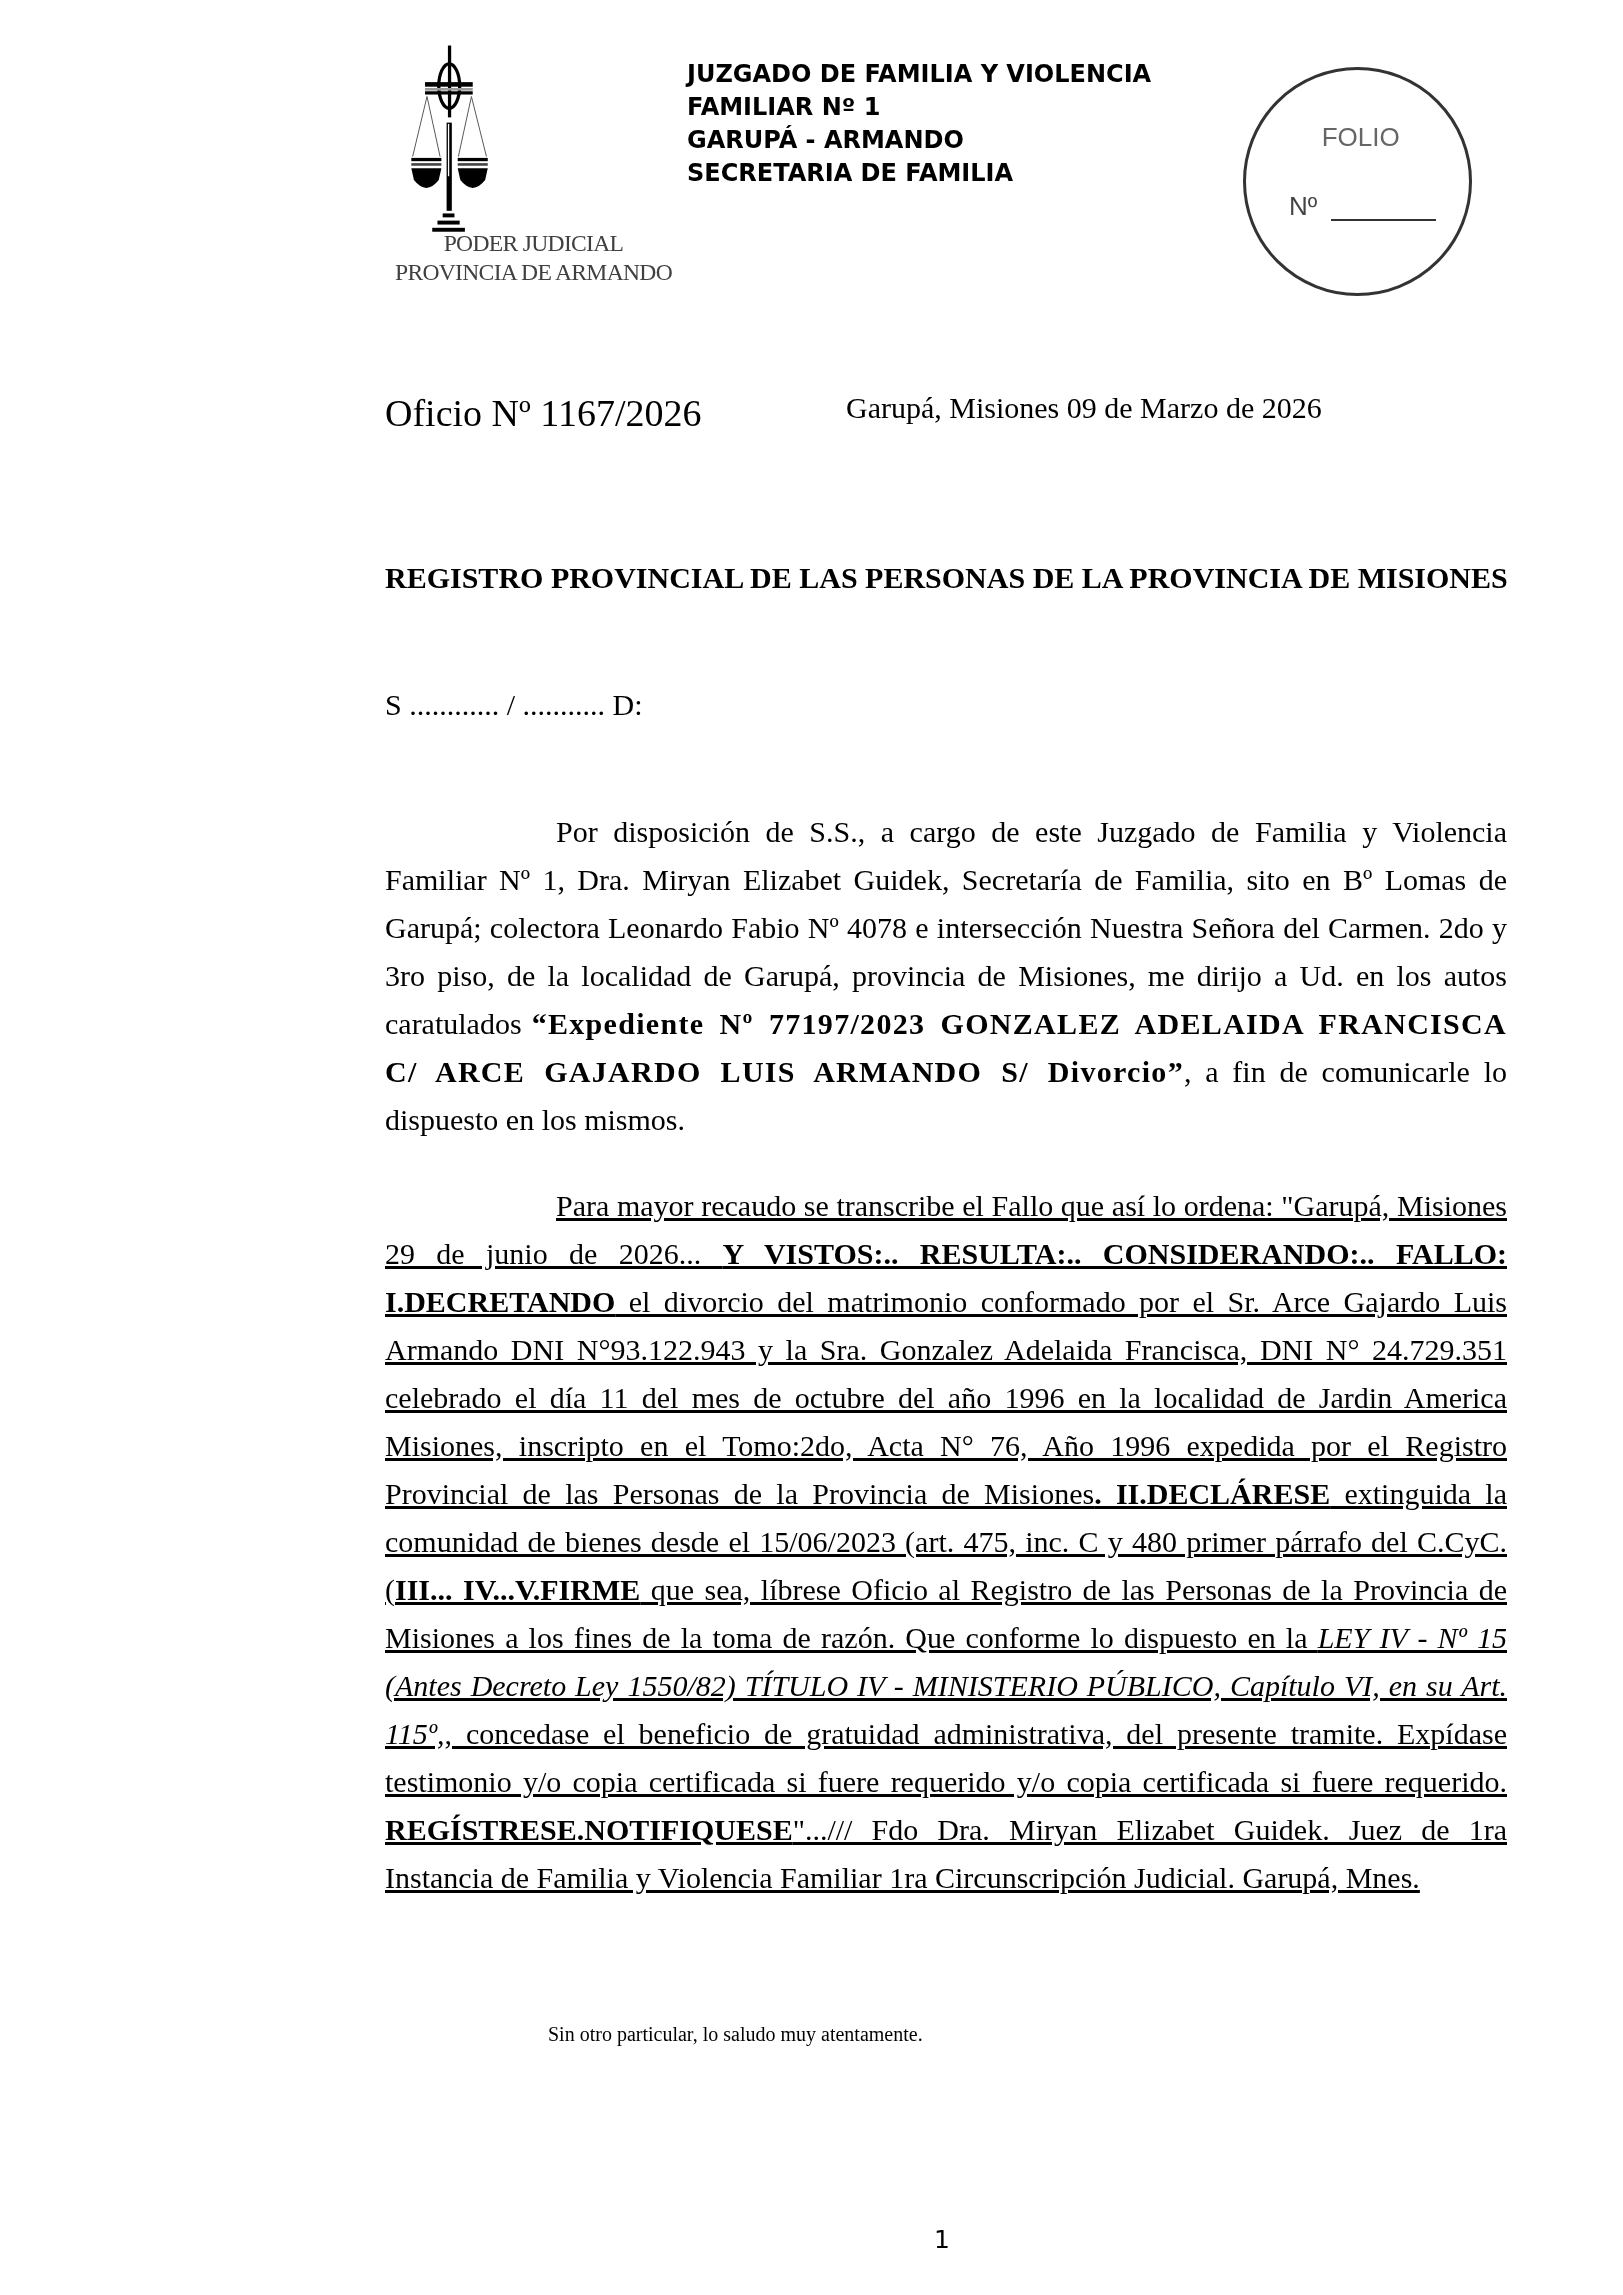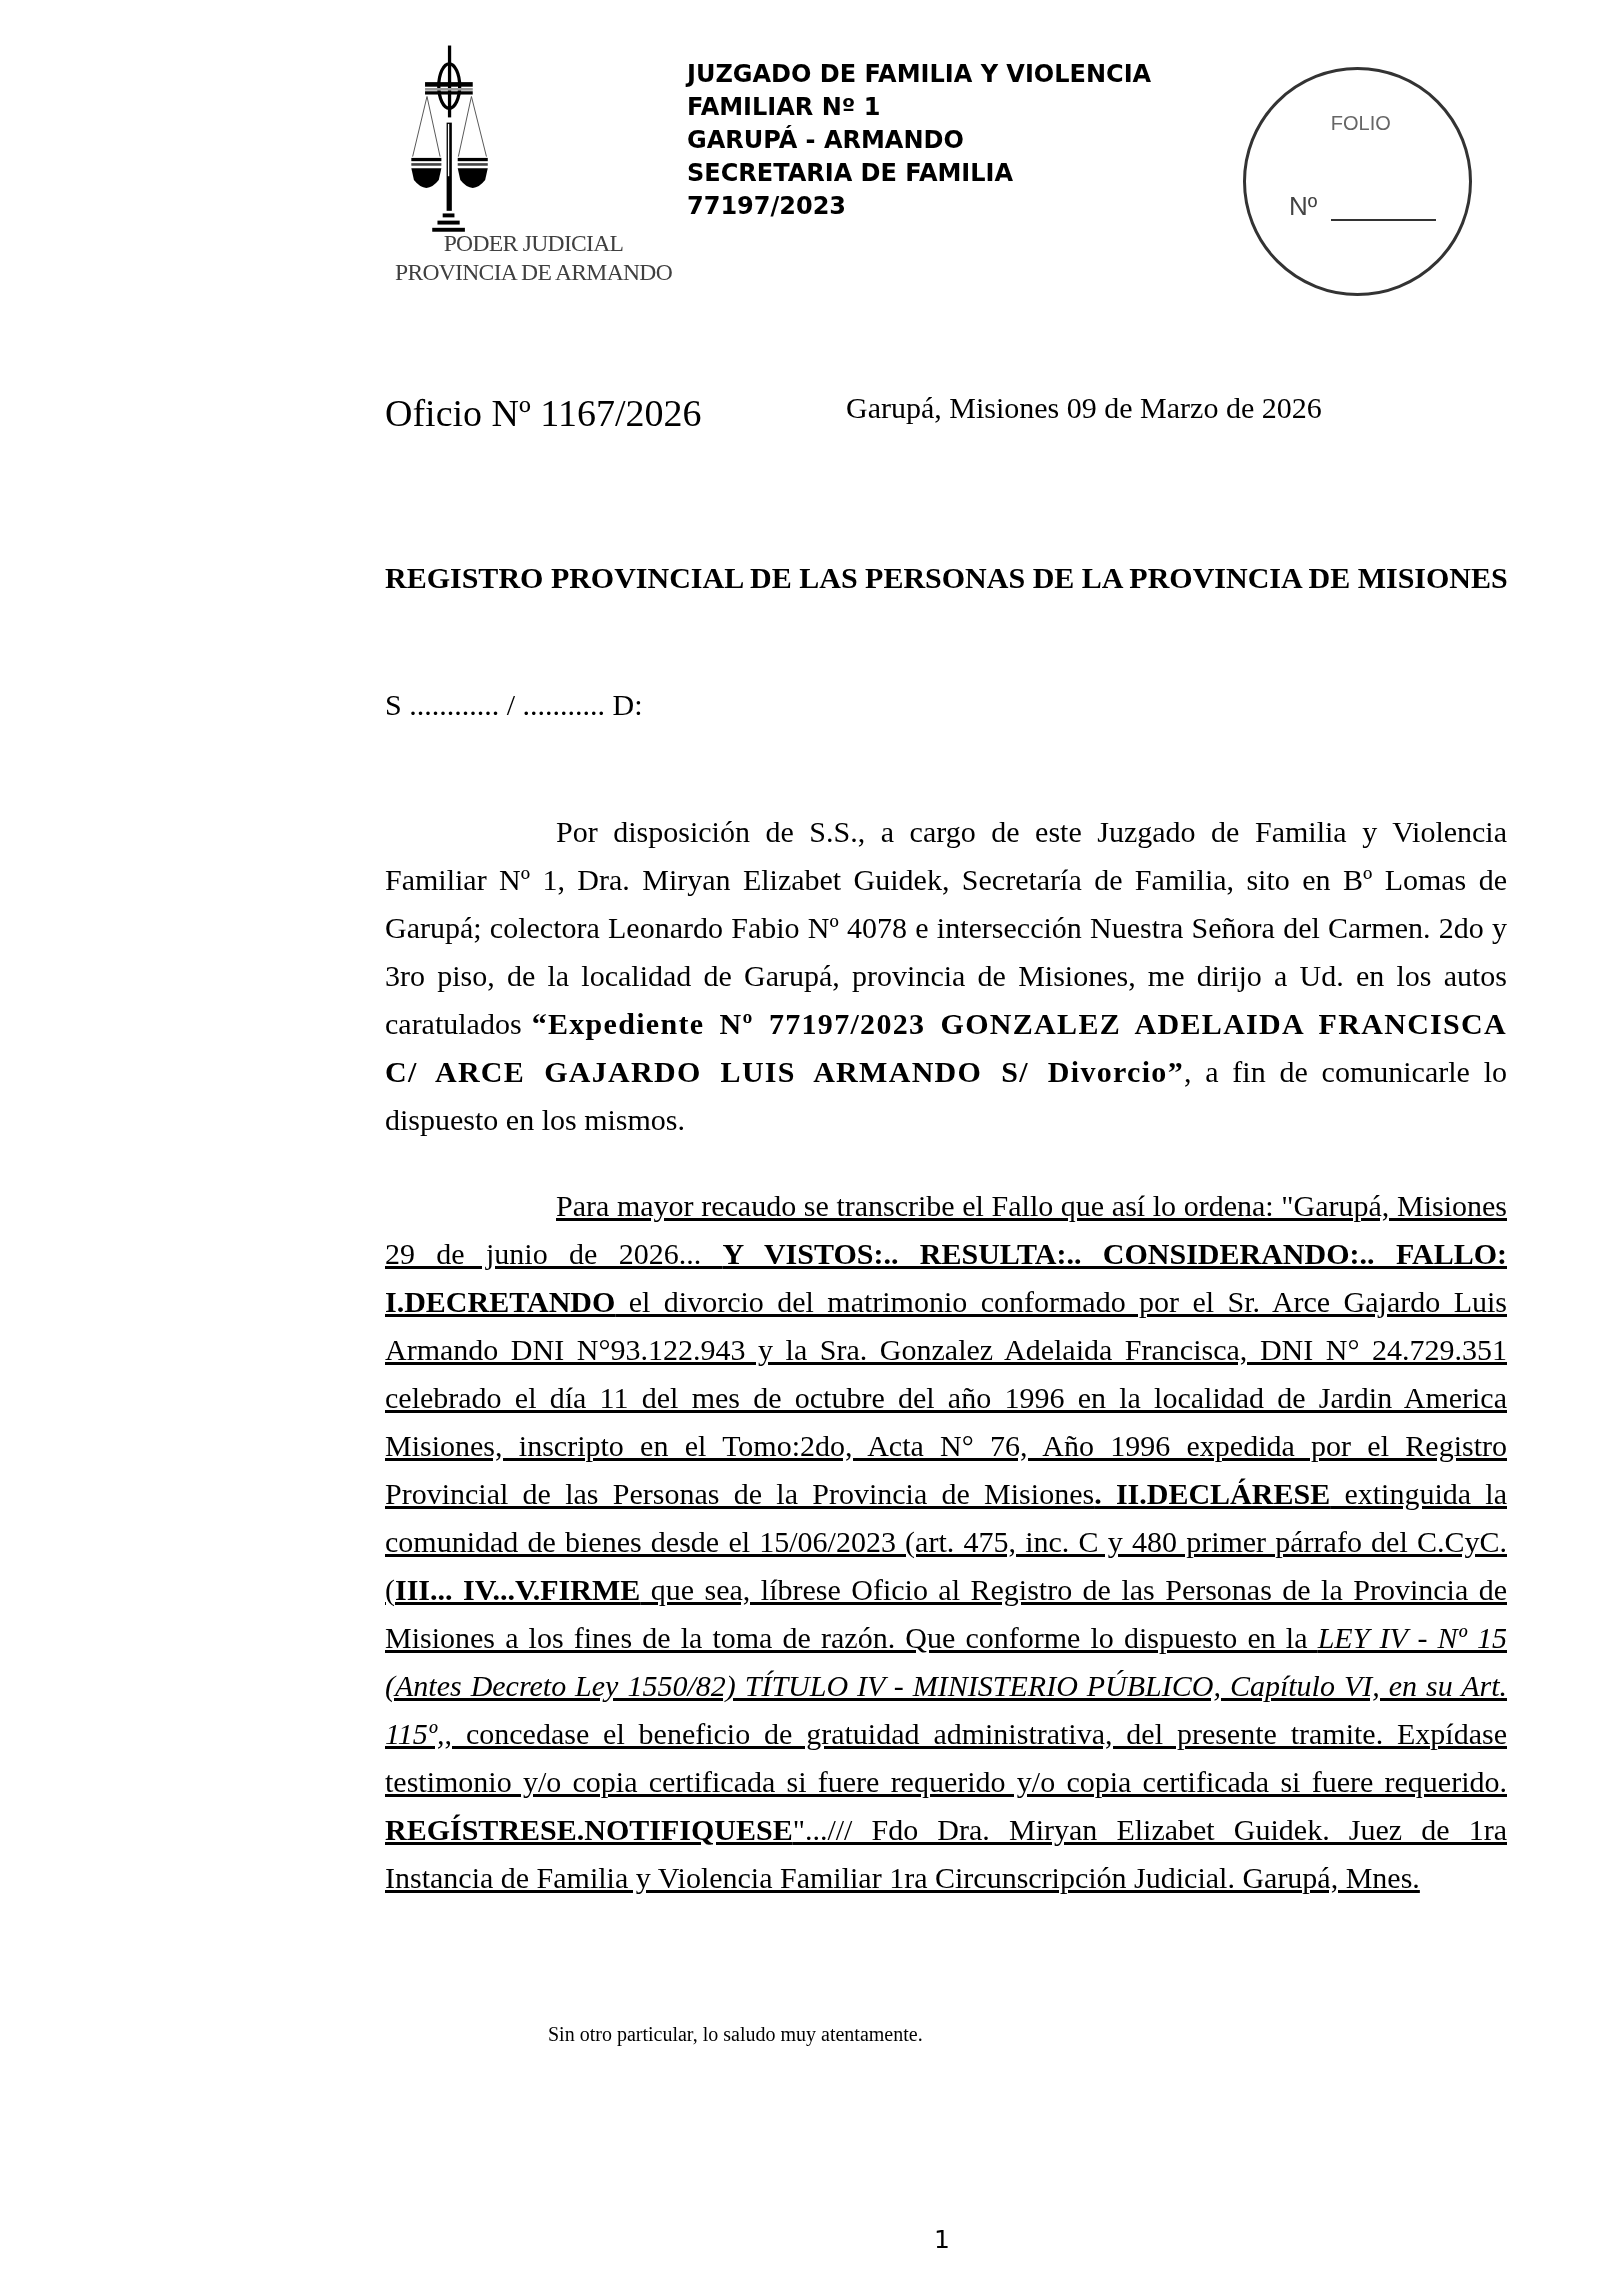--- a/index.html
+++ b/index.html
@@ -13,22 +13,22 @@
       font-family: "Liberation Serif", serif; color: #404040; font-size: 23.6px; letter-spacing: -0.7px; }
     .logo-line1 { top: 191px; }
     .logo-line2 { top: 220px; }
 
     .court-header { position: absolute; left: 687px; top: 58px; width: 563px; text-align: left;
       font-family: "DejaVu Sans", sans-serif; font-weight: bold; font-size: 24px; line-height: 33px; }
     .court-header div { white-space: nowrap; }
 
     .folio-stamp { position: absolute; left: 1243px; top: 67px; width: 229px; height: 229px;
       border: 3.3px solid #333; border-radius: 50%; box-sizing: border-box; }
-    .folio-label { position: absolute; left: 0; width: 100%; top: 42px; text-align: center;
-      font-family: "Liberation Sans", sans-serif; font-size: 20px; color: #666; padding-left: 6.5px; box-sizing: border-box; }
+    .folio-label { position: absolute; left: 0; width: 100%; top: 52px; text-align: center;
+      font-family: "Liberation Sans", sans-serif; font-size: 26px; color: #666; padding-left: 6.5px; box-sizing: border-box; }
     .folio-no { position: absolute; left: 43px; top: 121px; font-family: "Liberation Sans", sans-serif;
       font-size: 26px; color: #444; }
     .folio-line { position: absolute; left: 85px; top: 149px; width: 105px; height: 2px; background: #333; }
 
     
     .body-text { font-family: "Liberation Serif", serif; font-size: 30px; line-height: 48px; }
     .line-oficio { position: absolute; left: 385px; top: 391px; font-family: "Liberation Serif", serif; font-size: 38px; white-space: nowrap; }
     .line-date { position: absolute; left: 846px; top: 391px; font-family: "Liberation Serif", serif; font-size: 30px; white-space: nowrap; }
 
     .recipient { position: absolute; left: 385px; top: 555px; width: 1126px; font-family: "Liberation Serif", serif;
@@ -83,21 +83,20 @@
     </svg>
     <div class="logo-text logo-line1">PODER JUDICIAL</div>
     <div class="logo-text logo-line2">PROVINCIA DE ARMANDO</div>
   </div>
 
   <div class="court-header">
     <div>JUZGADO DE FAMILIA Y VIOLENCIA</div>
     <div>FAMILIAR Nº 1</div>
     <div>GARUPÁ - ARMANDO</div>
     <div>SECRETARIA DE FAMILIA</div>
-    <div>77197/2023</div>
   </div>
 
   <div class="folio-stamp">
     <div class="folio-label">FOLIO</div>
     <div class="folio-no">Nº</div>
     <div class="folio-line"></div>
   </div>
 
   <div class="line-oficio">Oficio Nº  1167/2026</div>
   <div class="line-date">Garupá, Misiones 09 de Marzo de 2026</div>

